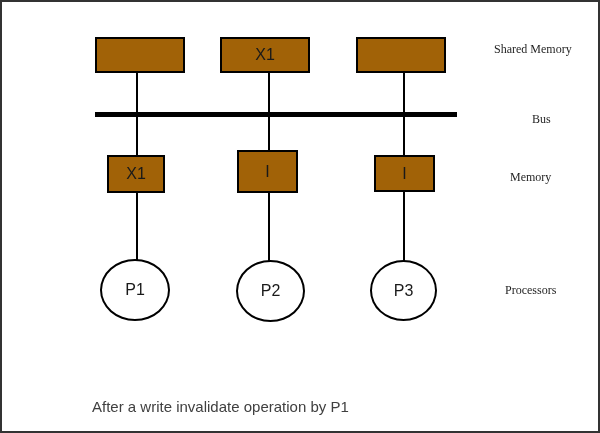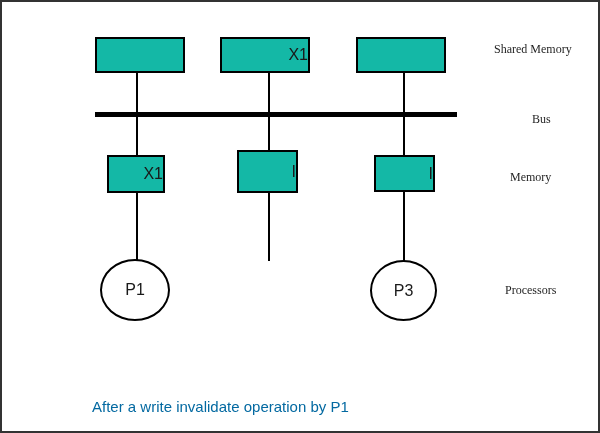--- a/index.html
+++ b/index.html
@@ -14,24 +14,24 @@
     height: 433px;
     box-sizing: border-box;
     border: 2px solid #333333;
     background: #ffffff;
     overflow: hidden;
   }
   .box {
     position: absolute;
     box-sizing: border-box;
     border: 2px solid #000000;
-    background: #14b8a6;
+    background: #a16207;
     display: flex;
     align-items: center;
-    justify-content: flex-end;
+    justify-content: center;
     font-size: 16px;
     color: #1a1a1a;
     font-family: "Liberation Sans", sans-serif;
   }
   .circle {
     position: absolute;
     box-sizing: border-box;
     border: 2px solid #000000;
     border-radius: 50%;
     background: #ffffff;
@@ -59,21 +59,21 @@
     font-size: 12px;
     color: #1f1f1f;
     font-family: Liberation Serif, serif;
     white-space: nowrap;
   }
   .caption {
     position: absolute;
     left: 90px;
     top: 396px;
     font-size: 15px;
-    color: #0369a1;
+    color: #404040;
     font-family: "Liberation Sans", sans-serif;
     white-space: nowrap;
   }
 </style>
 </head>
 <body>
 
 <div class="canvas">
 
   <div class="box" style="left:93px; top:35px; width:90px; height:36px;">
@@ -106,20 +106,23 @@
     <span>I</span>
   </div>
 
   <div class="vline" style="left:134px; top:190px; height:68px;"></div>
   <div class="vline" style="left:266px; top:190px; height:69px;"></div>
   <div class="vline" style="left:401px; top:189px; height:70px;"></div>
 
   <div class="circle" style="left:98px; top:257px; width:70px; height:62px;">
     <span>P1</span>
   </div>
+  <div class="circle" style="left:234px; top:258px; width:69px; height:62px;">
+    <span>P2</span>
+  </div>
   <div class="circle" style="left:368px; top:258px; width:67px; height:61px;">
     <span>P3</span>
   </div>
 
   <div class="row-label" style="left:492px; top:40px;">Shared Memory</div>
   <div class="row-label" style="left:530px; top:110px;">Bus</div>
   <div class="row-label" style="left:508px; top:168px;">Memory</div>
   <div class="row-label" style="left:503px; top:281px;">Processors</div>
 
   <div class="caption">After a write invalidate operation by P1</div>

